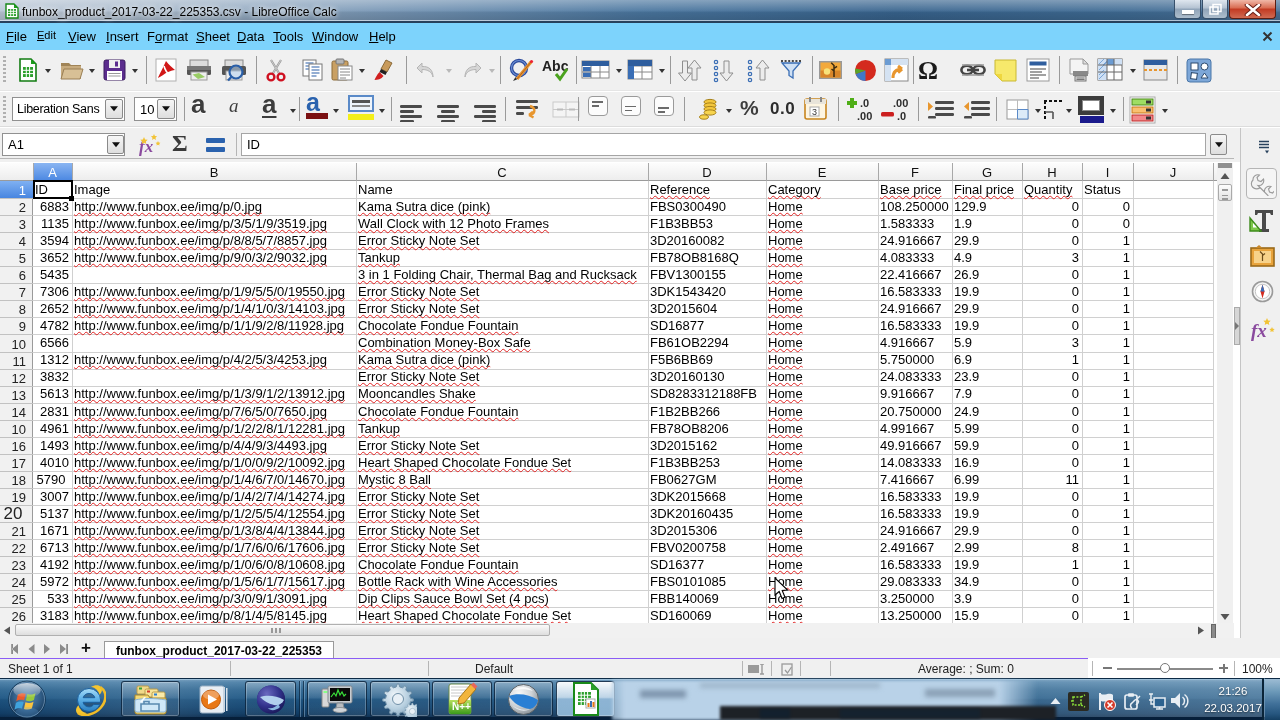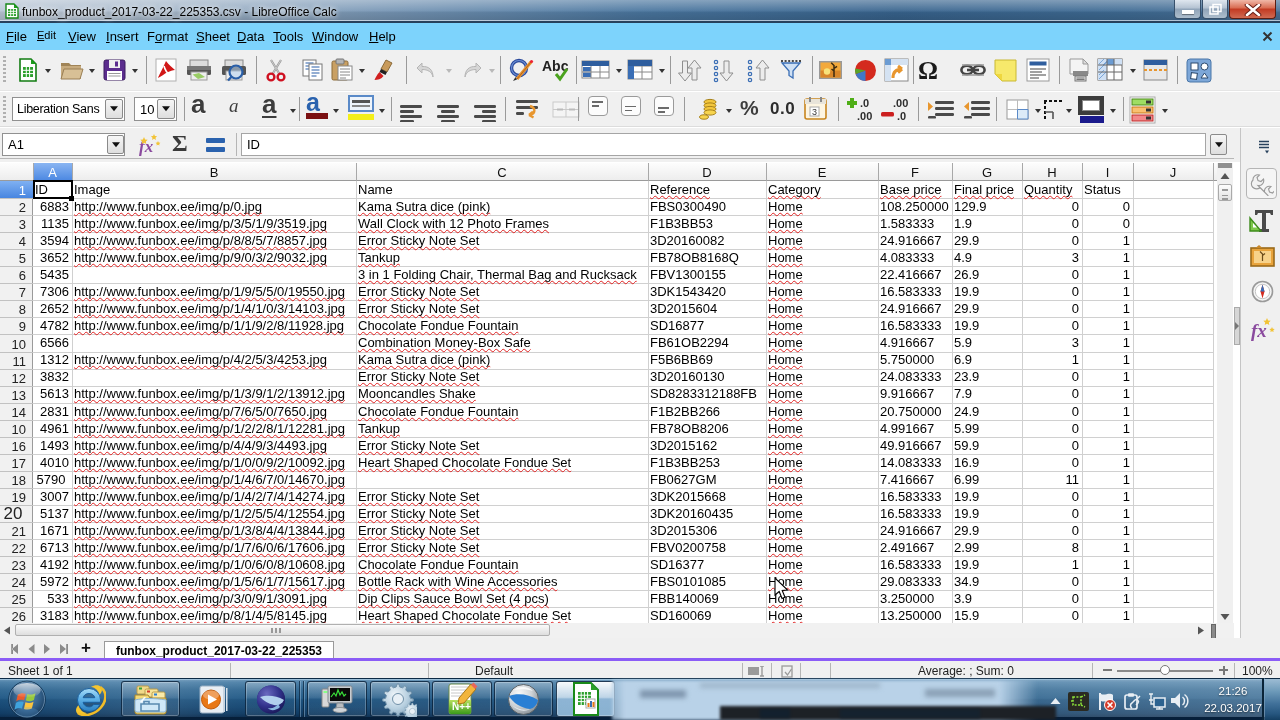--- a/index.html
+++ b/index.html
@@ -674,20 +674,21 @@
 <div class="cell sq" style="left:74px;top:292.6px;width:280px">http://www.funbox.ee/img/p/1/0/0/9/2/10092.jpg</div>
 <div class="cell sq" style="left:358px;top:292.6px;width:288px">Heart Shaped Chocolate Fondue Set</div>
 <div class="cell" style="left:650px;top:292.6px;width:114px">F1B3BB253</div>
 <div class="cell sq" style="left:768px;top:292.6px;width:108px">Home</div>
 <div class="cell" style="left:880px;top:292.6px;width:70px">14.083333</div>
 <div class="cell" style="left:954px;top:292.6px;width:66px">16.9</div>
 <div class="cell" style="left:1022px;top:292.6px;width:57px;text-align:right">0</div>
 <div class="cell" style="left:1082px;top:292.6px;width:48px;text-align:right">1</div>
 <div class="cell" style="left:33px;top:309.7px;width:36px;text-align:center">5790</div>
 <div class="cell sq" style="left:74px;top:309.7px;width:280px">http://www.funbox.ee/img/p/1/4/6/7/0/14670.jpg</div>
+<div class="cell sq" style="left:358px;top:309.7px;width:288px">Mystic 8 Ball</div>
 <div class="cell" style="left:650px;top:309.7px;width:114px">FB0627GM</div>
 <div class="cell sq" style="left:768px;top:309.7px;width:108px">Home</div>
 <div class="cell" style="left:880px;top:309.7px;width:70px">7.416667</div>
 <div class="cell" style="left:954px;top:309.7px;width:66px">6.99</div>
 <div class="cell" style="left:1022px;top:309.7px;width:57px;text-align:right">11</div>
 <div class="cell" style="left:1082px;top:309.7px;width:48px;text-align:right">1</div>
 <div class="cell" style="left:33px;top:326.7px;width:36px;text-align:right">3007</div>
 <div class="cell sq" style="left:74px;top:326.7px;width:280px">http://www.funbox.ee/img/p/1/4/2/7/4/14274.jpg</div>
 <div class="cell sq" style="left:358px;top:326.7px;width:288px">Error Sticky Note Set</div>
 <div class="cell" style="left:650px;top:326.7px;width:114px">3DK2015668</div>
@@ -836,21 +837,21 @@
     </svg>
 <svg class="ab" style="left:41px;top:4px" width="13" height="14" viewBox="0 0 13 14">
       <path d="M3 2 L9 7 L3 12z" fill="#8a8a8a"></path>
     </svg>
 <svg class="ab" style="left:57px;top:4px" width="13" height="14" viewBox="0 0 13 14">
       <path d="M3 2 L9 7 L3 12z M9.2 2 h1.8 v10 h-1.8z" fill="#8a8a8a"></path>
     </svg>
 <div class="ab" style="left:81px;top:0px;font-size:17px;font-weight:bold;color:#111">+</div>
 <div class="ab" style="left:104px;top:3px;width:230px;height:17px;background:#fff;border:1px solid #9a9a9a;border-bottom:none;text-align:center;font-size:12px;font-weight:bold;padding-top:2px">funbox_product_2017-03-22_225353</div>
 </div>
-<div class="ab" style="left:0;top:658px;width:1280px;height:20px;background:#f0f0f0;border-top:3px solid #8b5cf6;font-size:12px;color:#222">
+<div class="ab" style="left:0;top:658px;width:1088px;height:20px;background:#f0f0f0;border-top:1px solid #8b5cf6;font-size:12px;color:#222">
 <div class="ab" style="left:8px;top:3px">Sheet 1 of 1</div>
 <div class="ab" style="left:230px;top:2px;width:1px;height:15px;background:#b5b5b5"></div>
 <div class="ab" style="left:428px;top:2px;width:1px;height:15px;background:#b5b5b5"></div>
 <div class="ab" style="left:742px;top:2px;width:1px;height:15px;background:#b5b5b5"></div>
 <div class="ab" style="left:771px;top:2px;width:1px;height:15px;background:#b5b5b5"></div>
 <div class="ab" style="left:800px;top:2px;width:1px;height:15px;background:#b5b5b5"></div>
 <div class="ab" style="left:830px;top:2px;width:1px;height:15px;background:#b5b5b5"></div>
 <div class="ab" style="left:1092px;top:2px;width:1px;height:15px;background:#b5b5b5"></div>
 <div class="ab" style="left:1234px;top:2px;width:1px;height:15px;background:#b5b5b5"></div>
 <div class="ab" style="left:475px;top:3px">Default</div>

